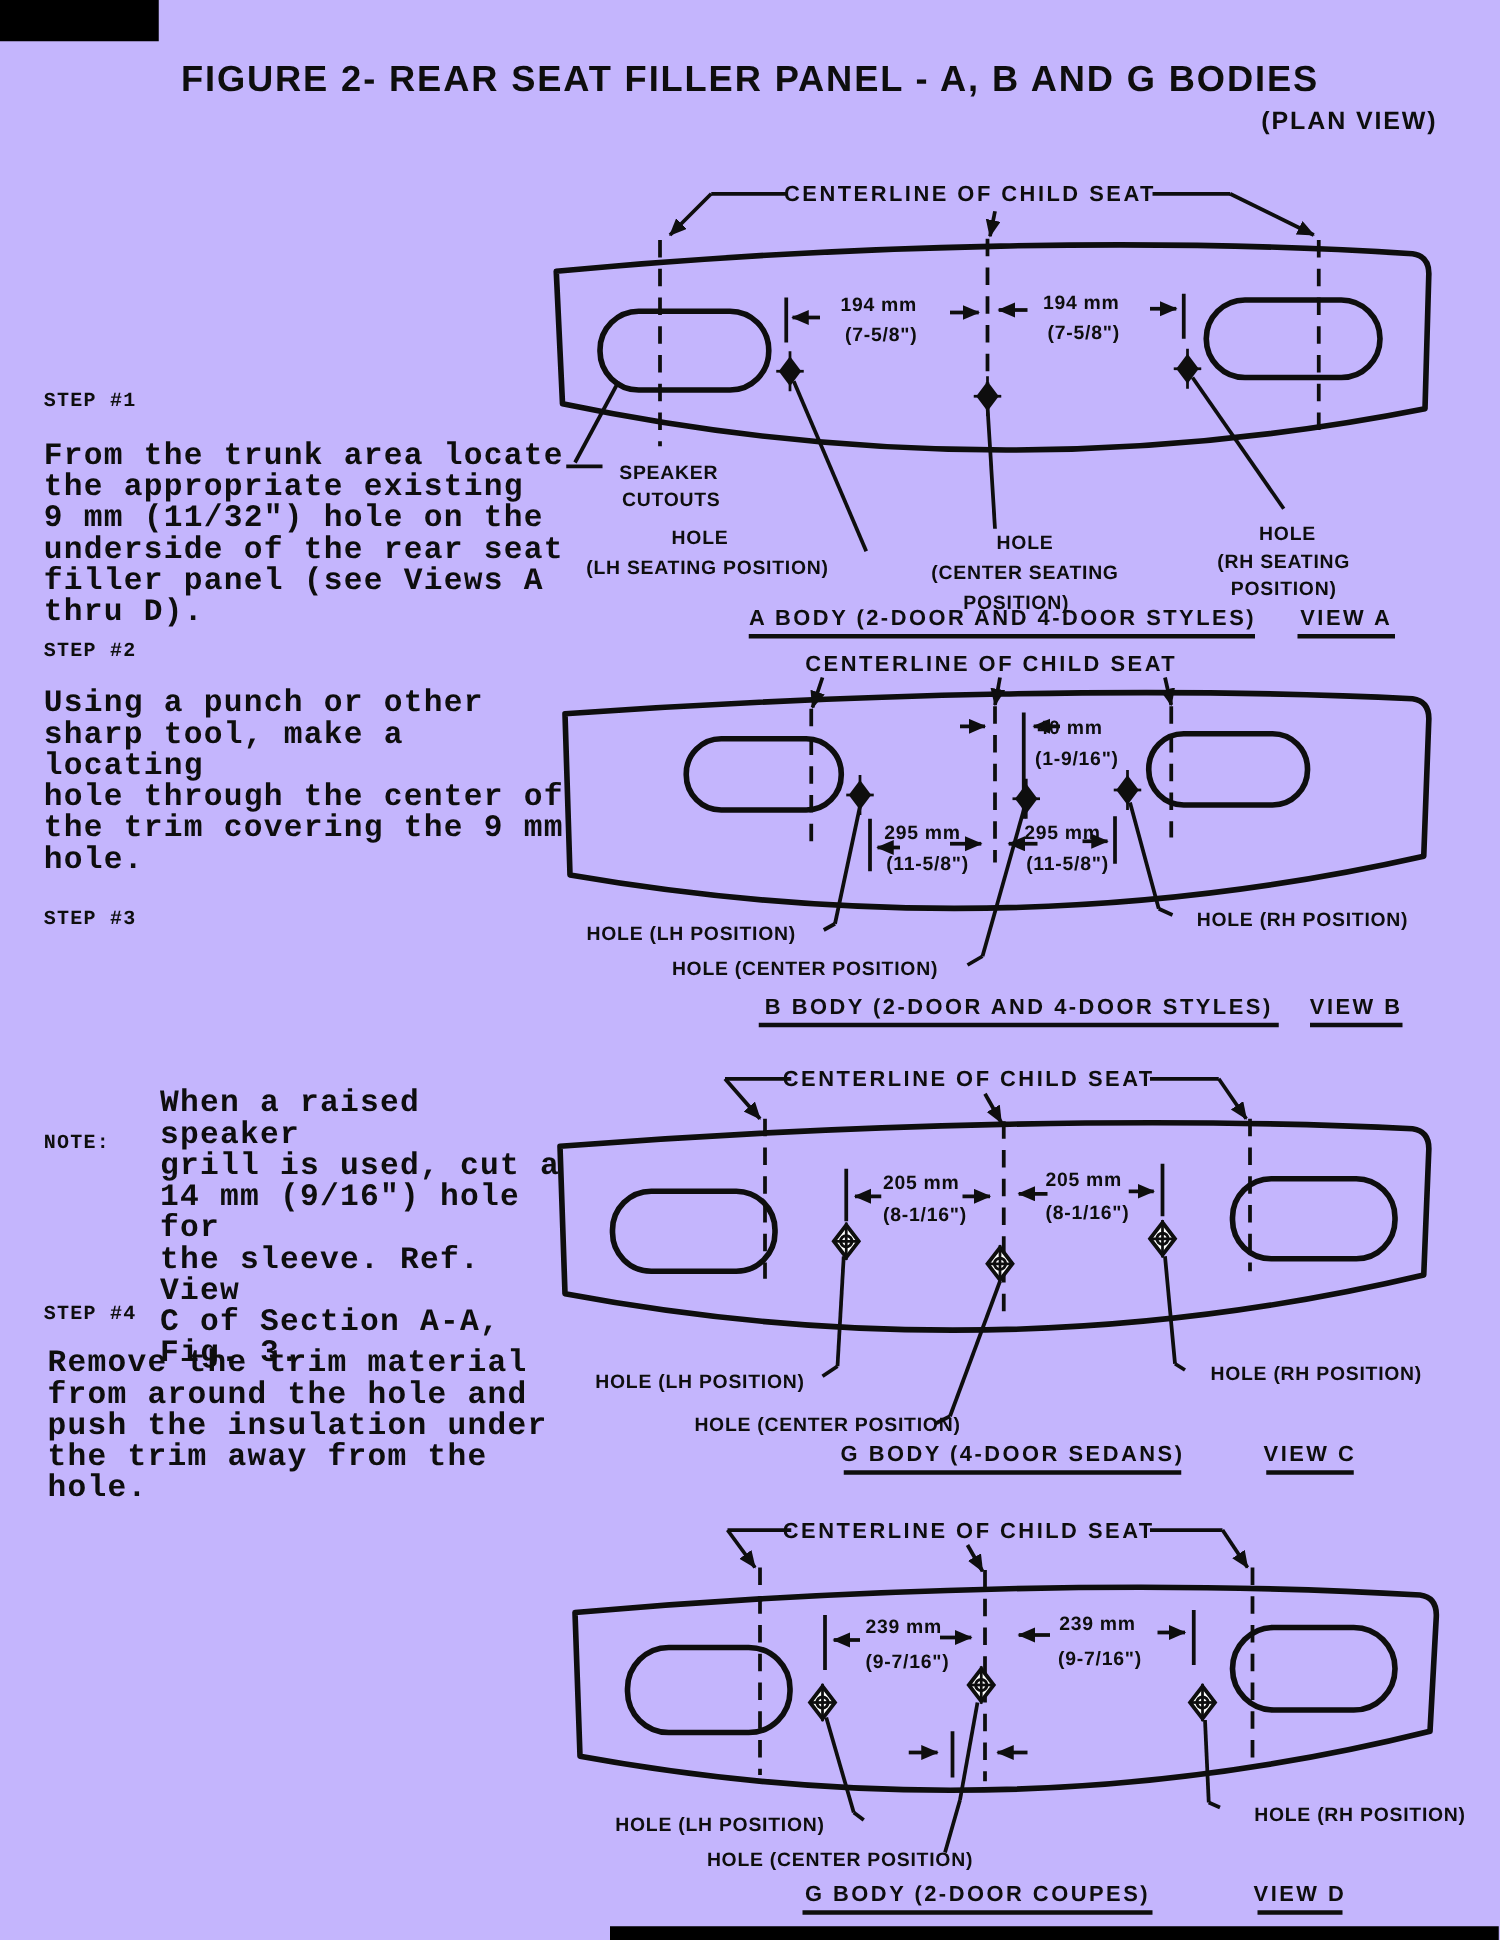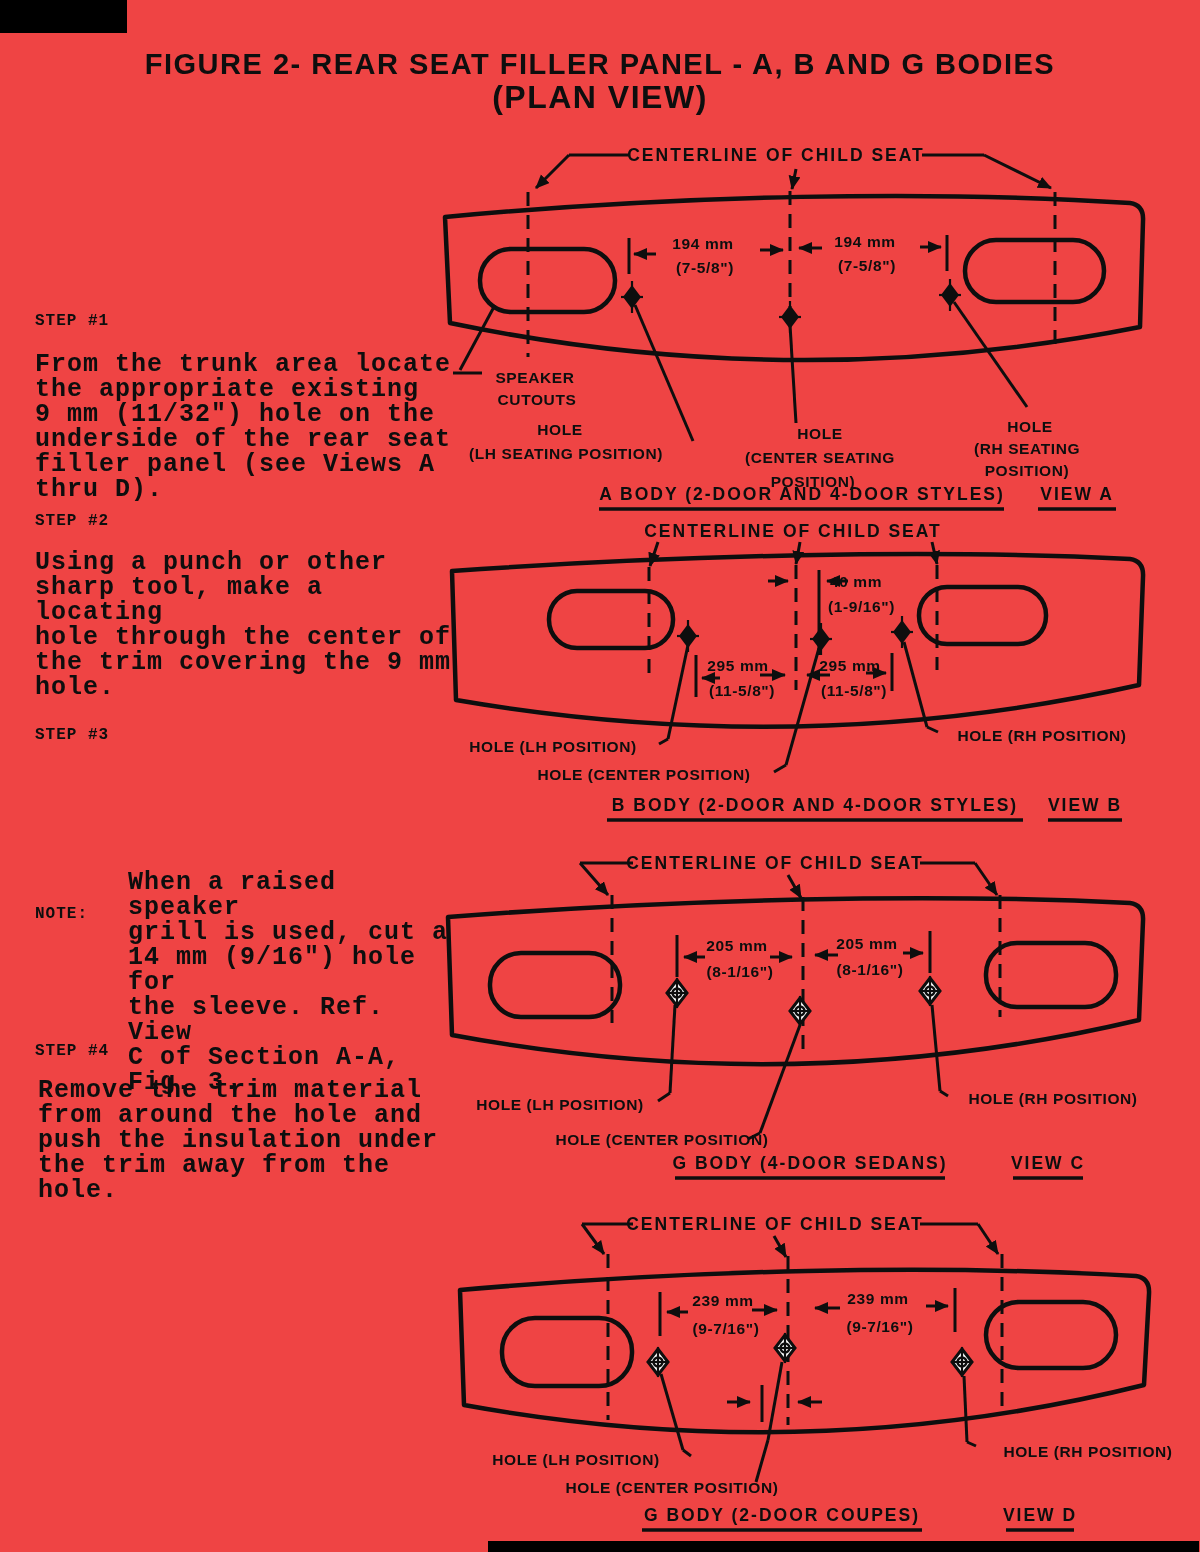--- a/index.html
+++ b/index.html
@@ -1,20 +1,20 @@
 <!DOCTYPE html>
 <html><head>
 <meta charset="utf-8">
 <style>
   html,body{margin:0;padding:0;background:#ffffff;}
-  .page{position:relative;width:1200px;height:1552px;background:#ef4444;overflow:hidden;
+  .page{position:relative;width:1200px;height:1552px;background:#c4b5fd;overflow:hidden;
         font-family:"Liberation Sans",sans-serif;color:#0e0e0e;}
   .title{position:absolute;left:50px;top:48px;width:1100px;text-align:center;
          font-weight:700;font-size:29px;letter-spacing:1.5px;line-height:33px;}
-  .title .l2{font-size:32px;}
+  .title .l2{font-size:20px;text-align:right;}
   .mono-head{position:absolute;font-family:"Liberation Mono","DejaVu Sans Mono",monospace;
          font-weight:700;font-size:16px;letter-spacing:1px;}
   .mono-body{position:absolute;font-family:"Liberation Mono","DejaVu Sans Mono",monospace;
          font-weight:700;font-size:25px;letter-spacing:1px;line-height:25px;white-space:pre-line;}
   .view{position:absolute;left:430px;width:770px;}
   svg text{fill:#0e0e0e;font-family:"Liberation Sans",sans-serif;font-weight:700;}
   .t17{font-size:17.5px;letter-spacing:2px;}
   .t15{font-size:15.5px;letter-spacing:0.6px;}
   .mid{text-anchor:middle;}
   .s3{stroke:#0e0e0e;stroke-width:3;fill:none;}

